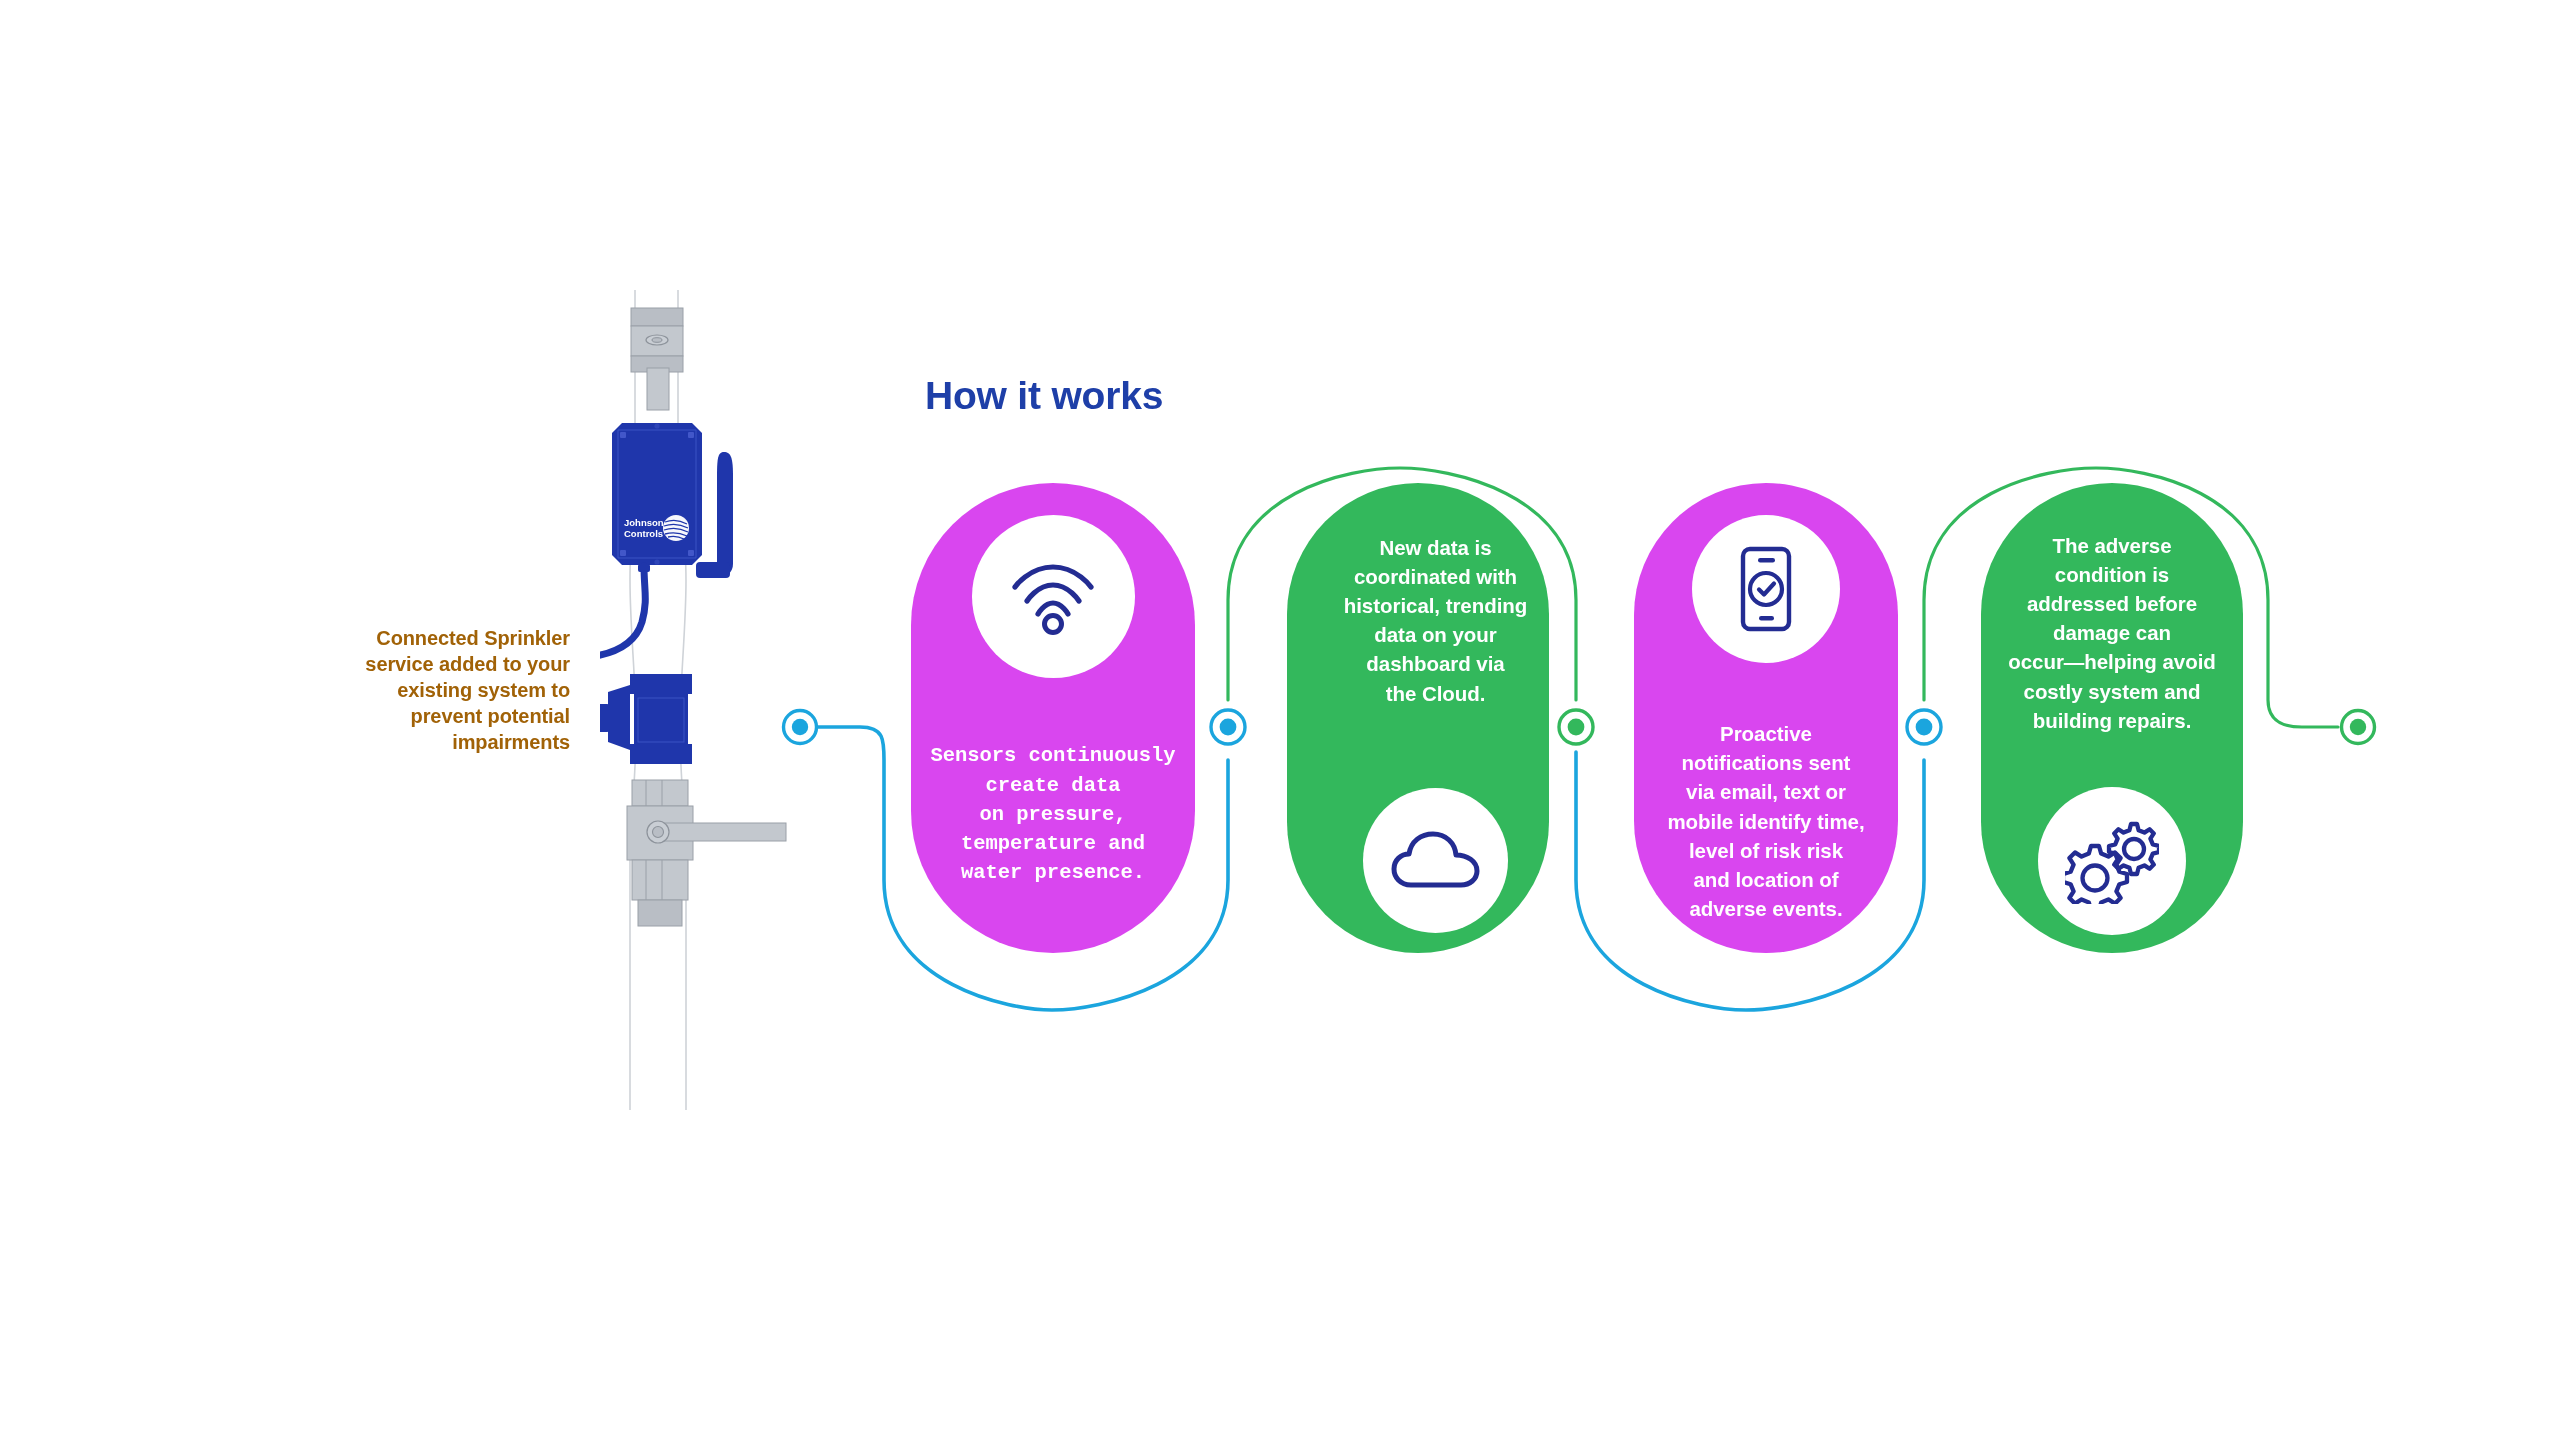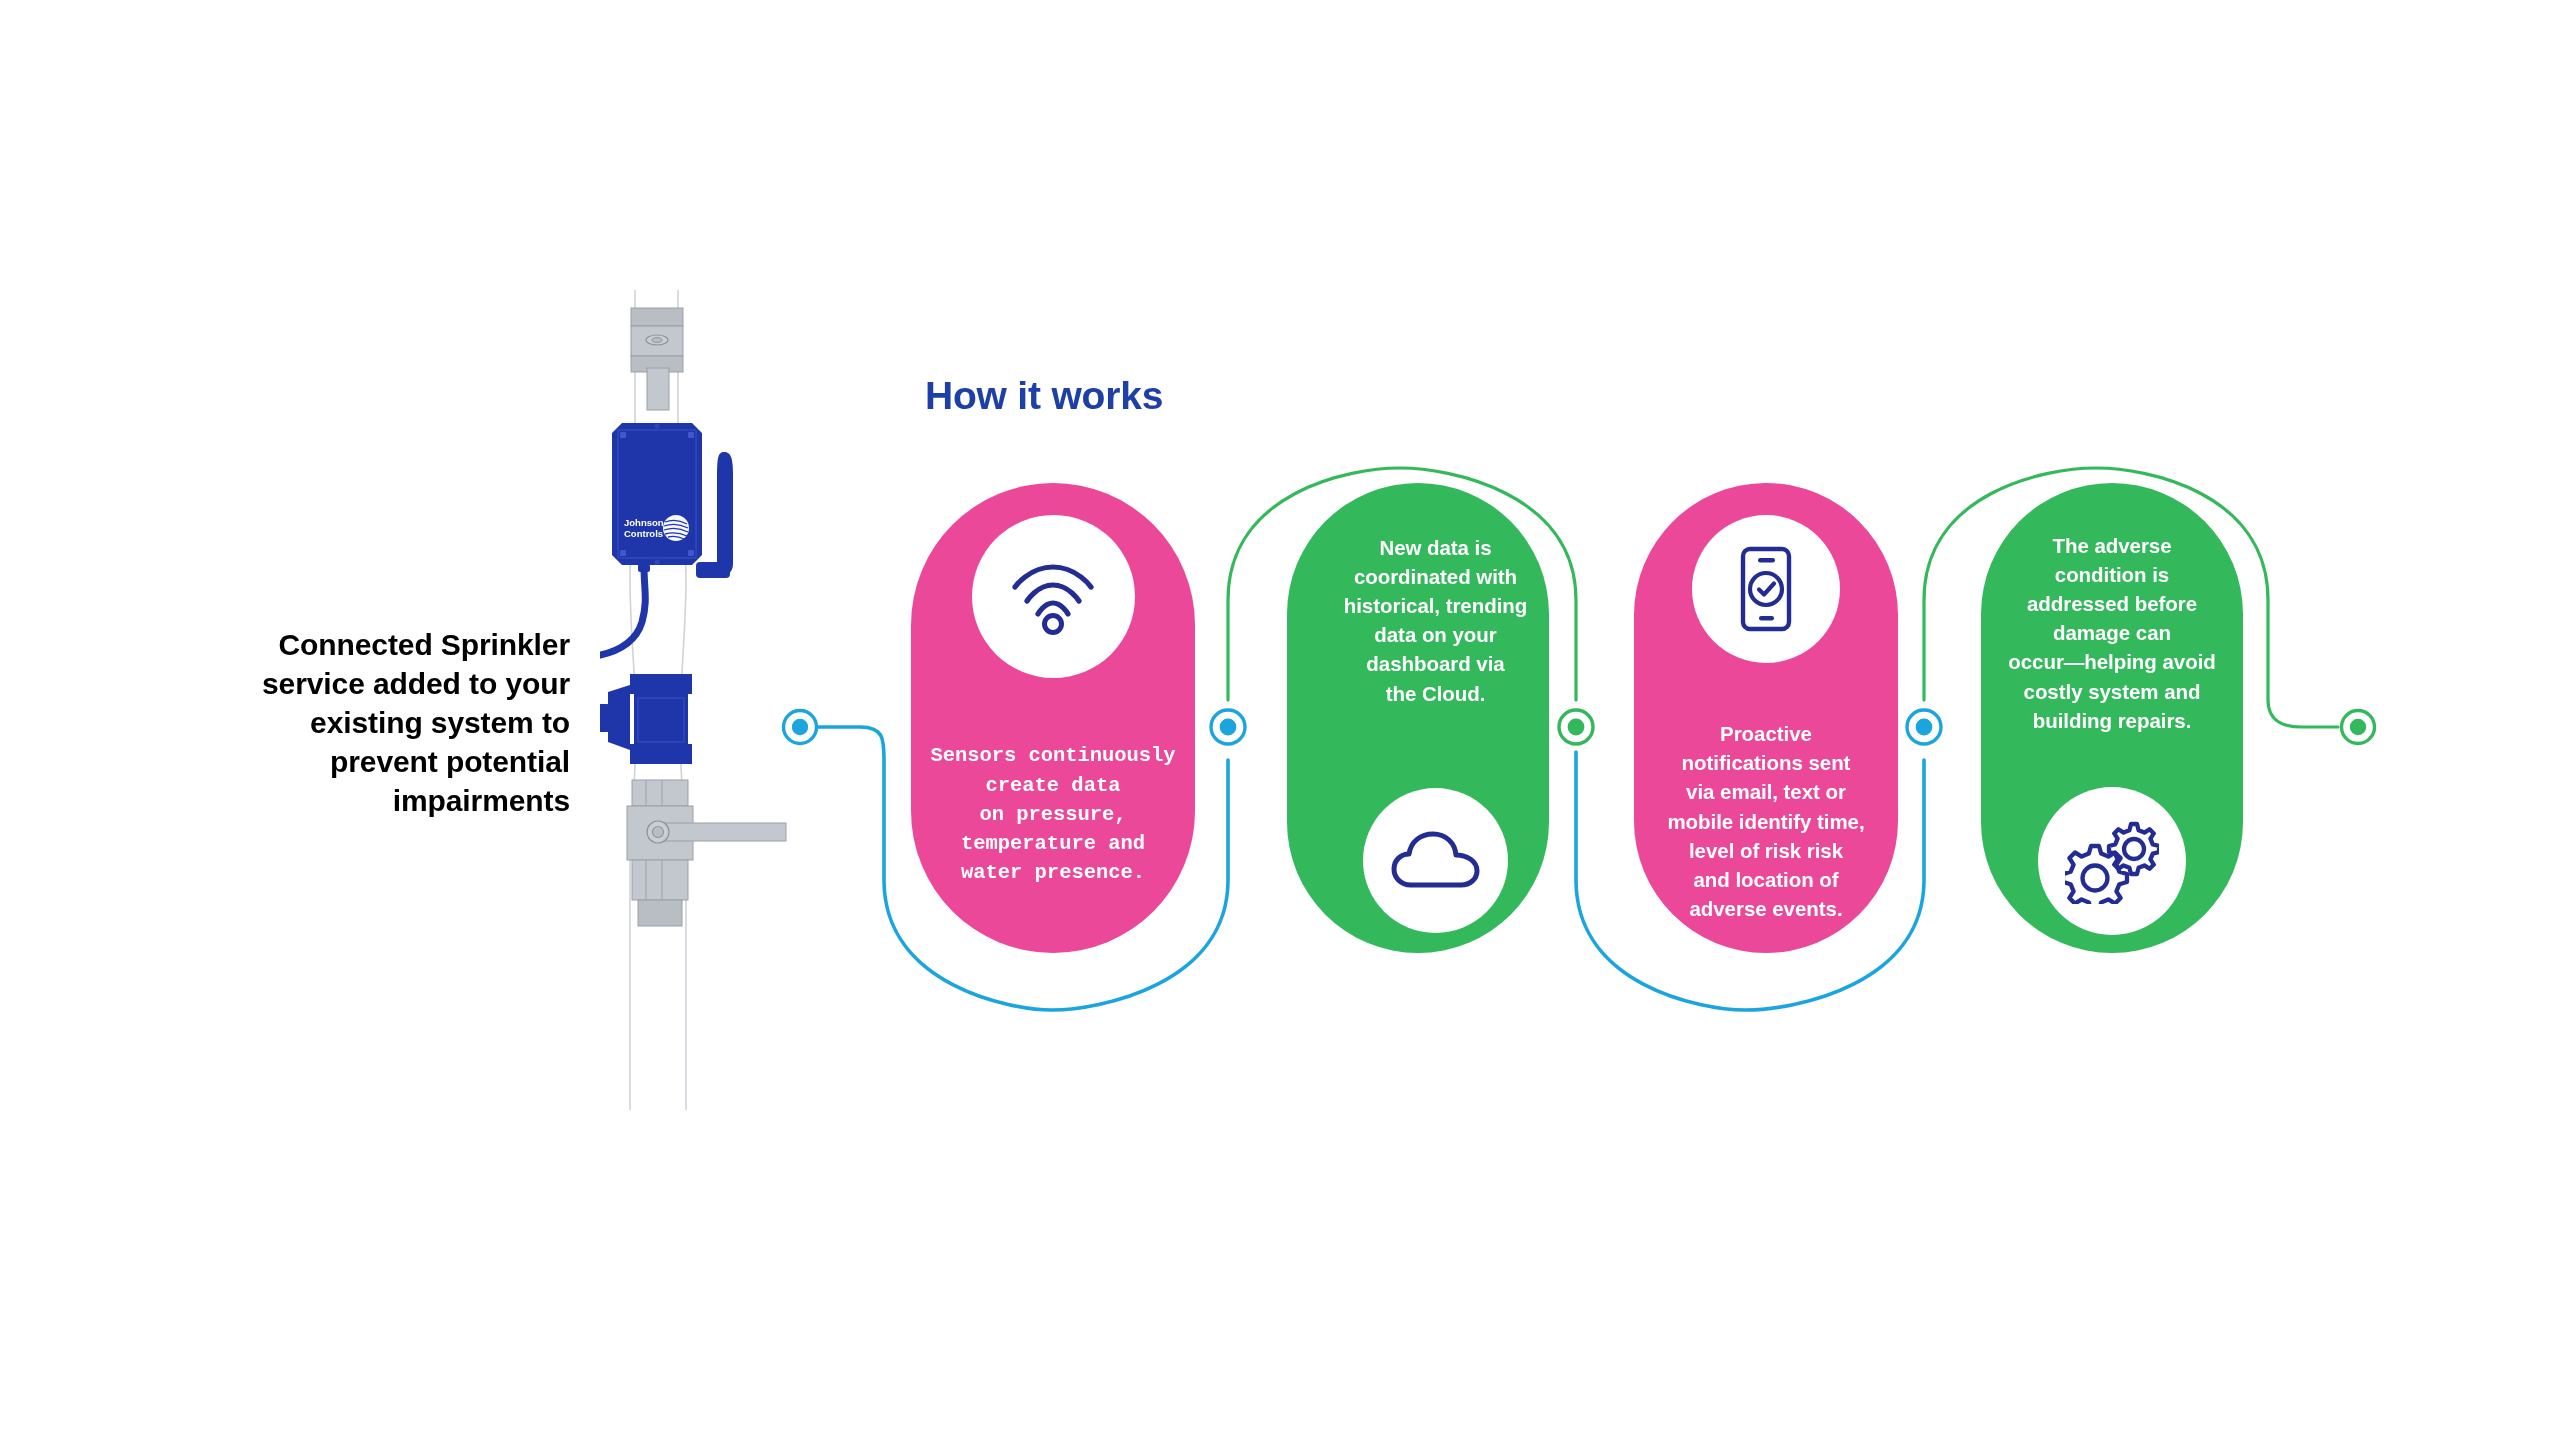--- a/index.html
+++ b/index.html
@@ -22,22 +22,22 @@
     height: 1440px;
   }
 
   
   #lead-headline {
     position: absolute;
     left: 215px;
     top: 625px;
     width: 355px;
     text-align: right;
-    color: #000000;
-    font-size: 30px;
+    color: #a16207;
+    font-size: 20px;
     line-height: 1.30;
     font-weight: 700;
     letter-spacing: -0.1px;
     white-space: pre-line;
   }
 
   
   #how-it-works-title {
     position: absolute;
     left: 925px;
@@ -69,21 +69,21 @@
 
   
   .pill-card {
     position: absolute;
     border-radius: 300px;
     box-sizing: border-box;
     display: flex;
     flex-direction: column;
     align-items: center;
   }
-  .pill-card.blue  { background: #ec4899; }
+  .pill-card.blue  { background: #d946ef; }
   .pill-card.green { background: #33B85C; }
 
   .pill-text {
     color: #ffffff;
     font-size: 20.5px;
     font-weight: 700;
     line-height: 1.42;
     text-align: center;
     white-space: pre-line;
     letter-spacing: -0.05px;

